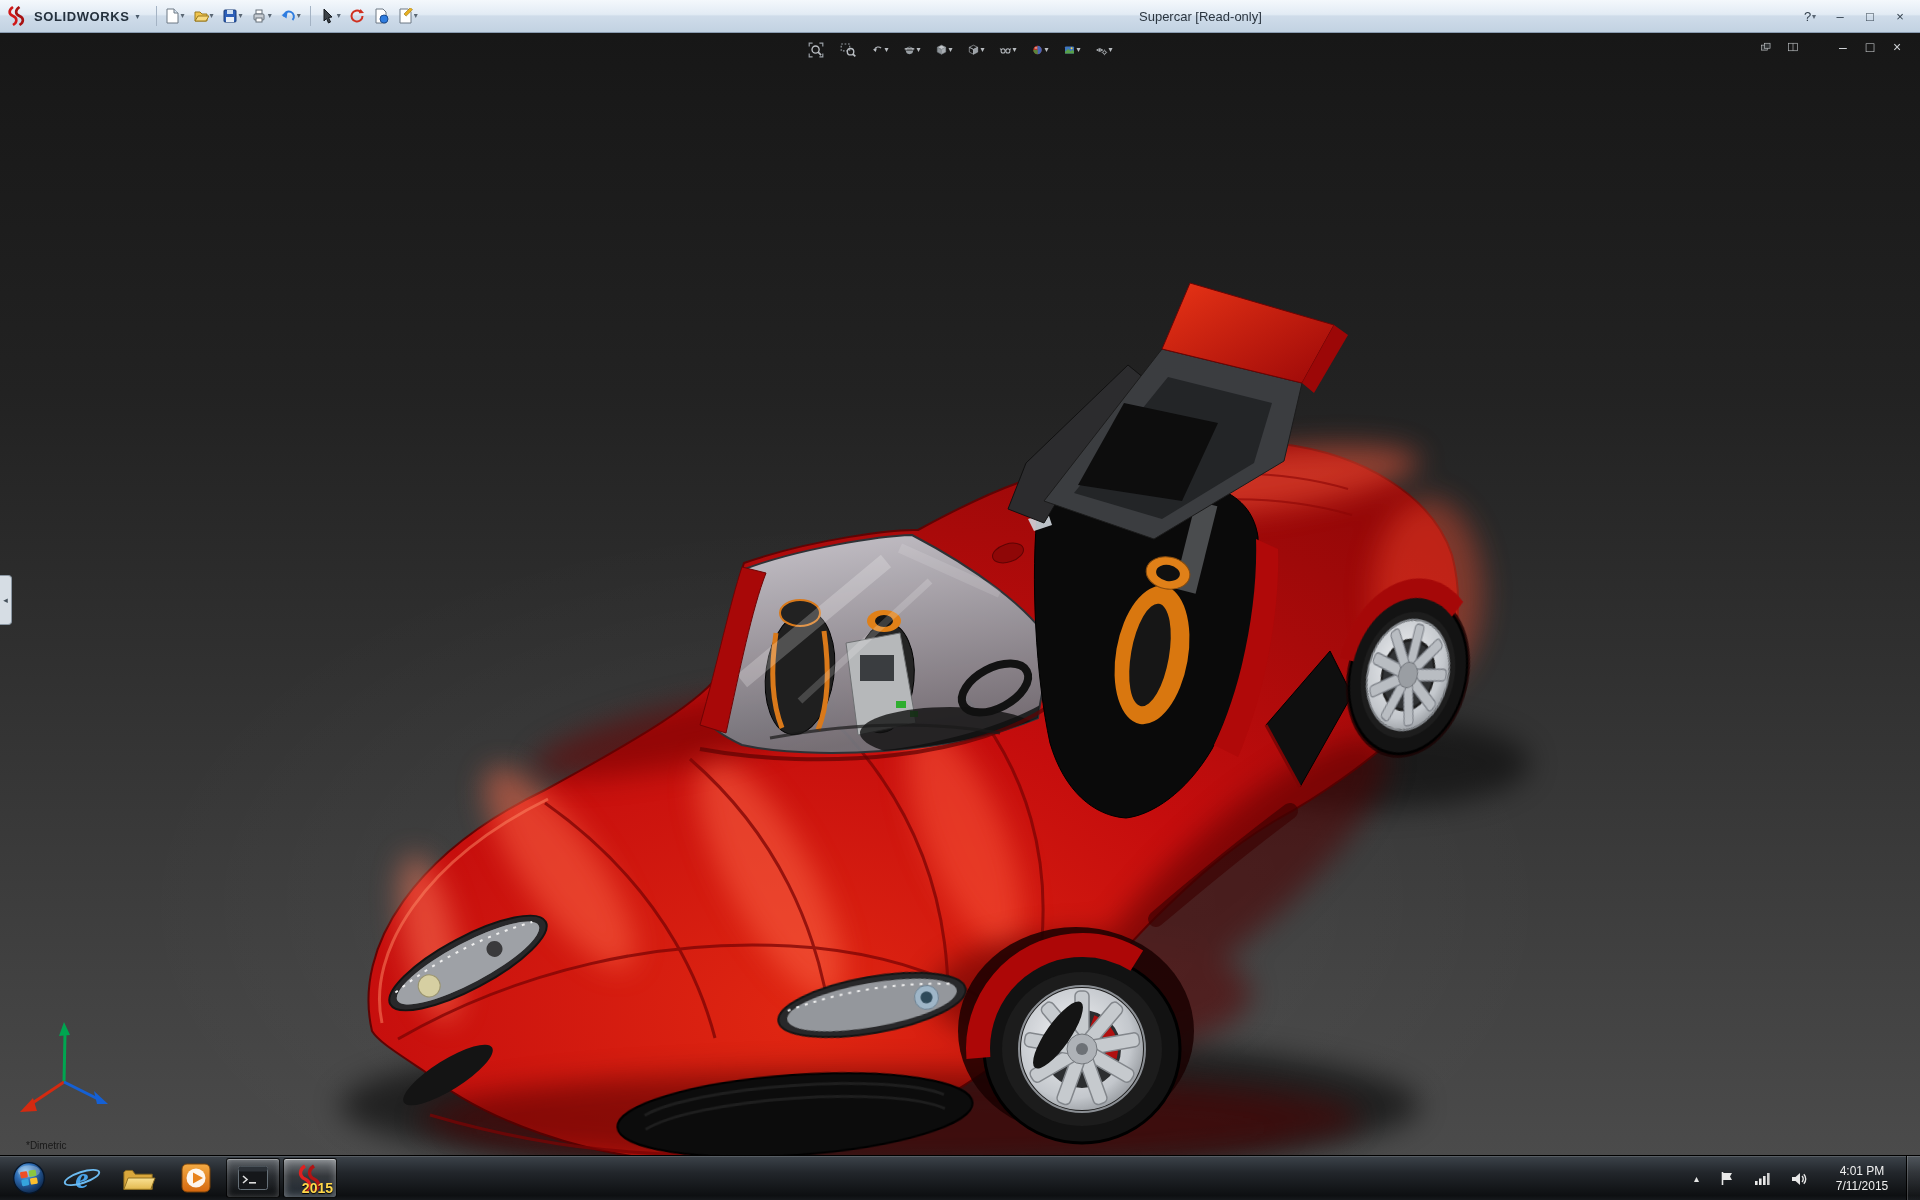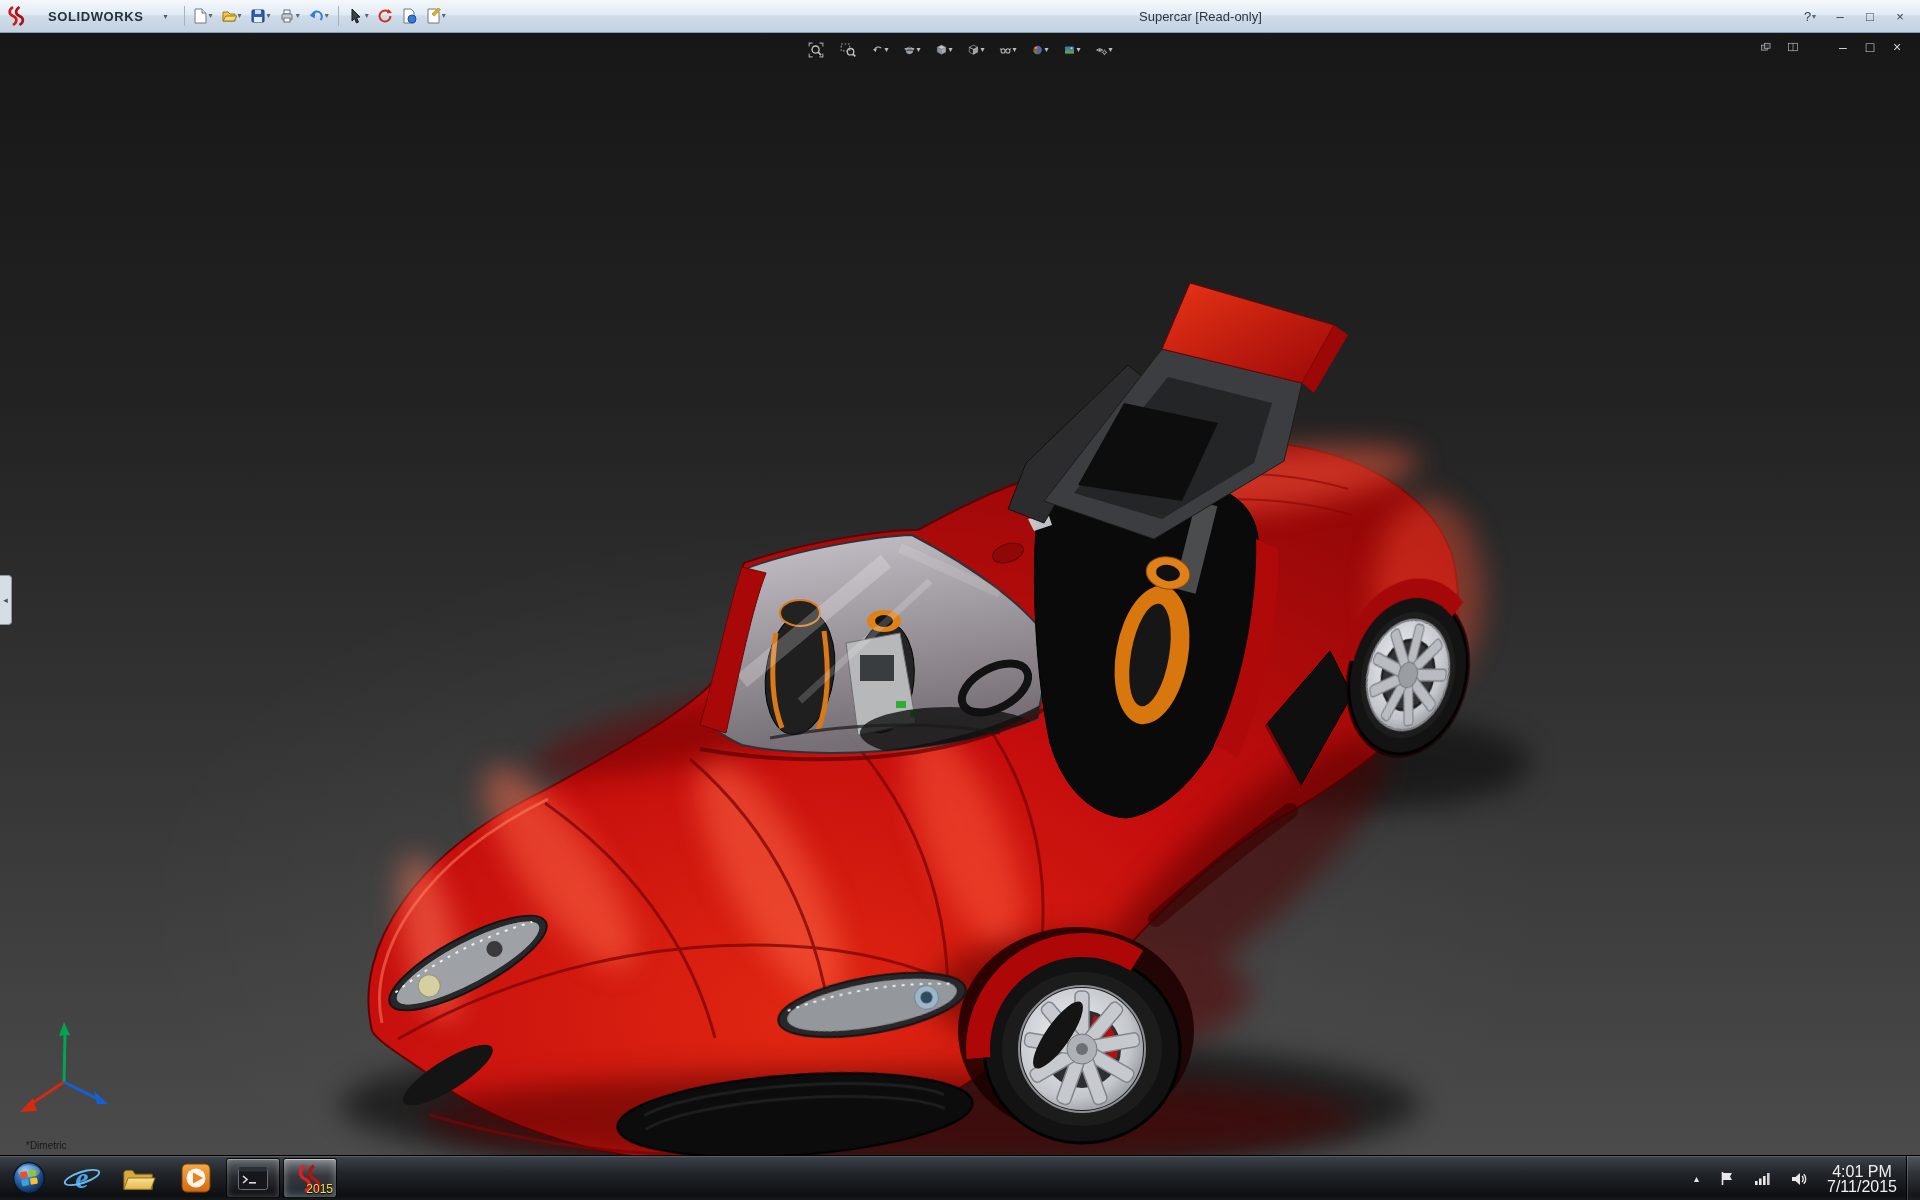--- a/index.html
+++ b/index.html
@@ -4,21 +4,21 @@
 <style>
   html,body{margin:0;padding:0;background:#000;}
   *{box-sizing:border-box;}
   .screen{position:relative;width:1920px;height:1200px;overflow:hidden;
           font-family:"Liberation Sans",sans-serif;-webkit-user-select:none;user-select:none;}
 
   
   .titlebar{position:absolute;top:0;left:0;right:0;height:33px;
     background:linear-gradient(#f4f8fc,#e2ebf4 45%,#cfdcea 50%,#c2d2e2);
     border-bottom:1px solid #8b9db2;display:flex;align-items:center;padding-left:6px;z-index:30;}
-  .logo{display:flex;align-items:center;gap:20px;margin-right:12px;}
+  .logo{display:flex;align-items:center;gap:6px;margin-right:12px;}
   .logo-text{font-size:13px;font-weight:bold;color:#25313d;letter-spacing:.6px;}
   .logo-caret{font-size:8px;color:#4a5a6a;}
   .tools{display:flex;align-items:center;gap:2px;}
   .tool{display:inline-flex;align-items:center;justify-content:center;gap:1px;height:26px;
         padding:0 3px;background:transparent;border:none;border-radius:3px;cursor:default;}
   .tool svg{display:block;}
   .caret{font-size:8px;color:#5a6774;line-height:1;}
   .sep{width:1px;height:20px;background:#a4b3c4;margin:0 4px;}
   .win-title{position:absolute;left:1139px;top:0;height:33px;display:flex;align-items:center;
              font-size:13px;color:#2c3640;}
@@ -61,26 +61,26 @@
   .task{width:54px;height:40px;margin-left:3px;display:flex;align-items:center;justify-content:center;
         background:transparent;border:1px solid transparent;border-radius:3px;position:relative;}
   .task.open{background:linear-gradient(rgba(255,255,255,.20),rgba(255,255,255,.05) 45%,rgba(255,255,255,0));
         border-color:rgba(0,0,0,.8);box-shadow:inset 0 0 6px rgba(255,255,255,.28), inset 0 1px 0 rgba(255,255,255,.3);}
   .task.active{background:linear-gradient(rgba(255,255,255,.32),rgba(255,255,255,.10) 45%,rgba(130,170,210,.18));
         border-color:rgba(0,0,0,.85);box-shadow:inset 0 0 8px rgba(255,255,255,.4), inset 0 1px 0 rgba(255,255,255,.45);}
   .ie-wrap{position:relative;width:34px;height:34px;display:flex;align-items:center;justify-content:center;}
   .ie-e{font-family:"Liberation Serif",serif;font-style:italic;font-weight:bold;font-size:30px;color:#4aa3e8;line-height:1;}
   .ie-ring{position:absolute;left:-2px;top:10px;width:38px;height:13px;border:2.5px solid #6cbaf0;
            border-radius:50%;transform:rotate(-18deg);}
-  .sw-badge{position:absolute;right:3px;bottom:1px;font-size:12px;font-weight:normal;color:#ffd84a;
+  .sw-badge{position:absolute;right:3px;bottom:1px;font-size:14px;font-weight:bold;color:#ffd84a;
             text-shadow:0 1px 1px #000;}
   .tray{position:absolute;right:18px;top:0;height:45px;display:flex;align-items:center;gap:9px;}
   .tray-btn{background:transparent;border:none;color:#e4e4e4;font-size:10px;display:inline-flex;
             align-items:center;justify-content:center;}
-  .clock{width:80px;text-align:center;color:#f0f0f0;font-size:16px;line-height:15px;}
+  .clock{width:80px;text-align:center;color:#f0f0f0;font-size:12px;line-height:15px;}
   .show-desktop{position:absolute;right:0;top:0;width:14px;height:45px;border:none;
      border-left:1px solid #000;box-shadow:inset 1px 0 0 rgba(255,255,255,.18);
      background:linear-gradient(rgba(255,255,255,.10),rgba(255,255,255,.02));}
 </style>
 </head>
 <body>
 
 <div class="screen">
 
   <div class="titlebar">

